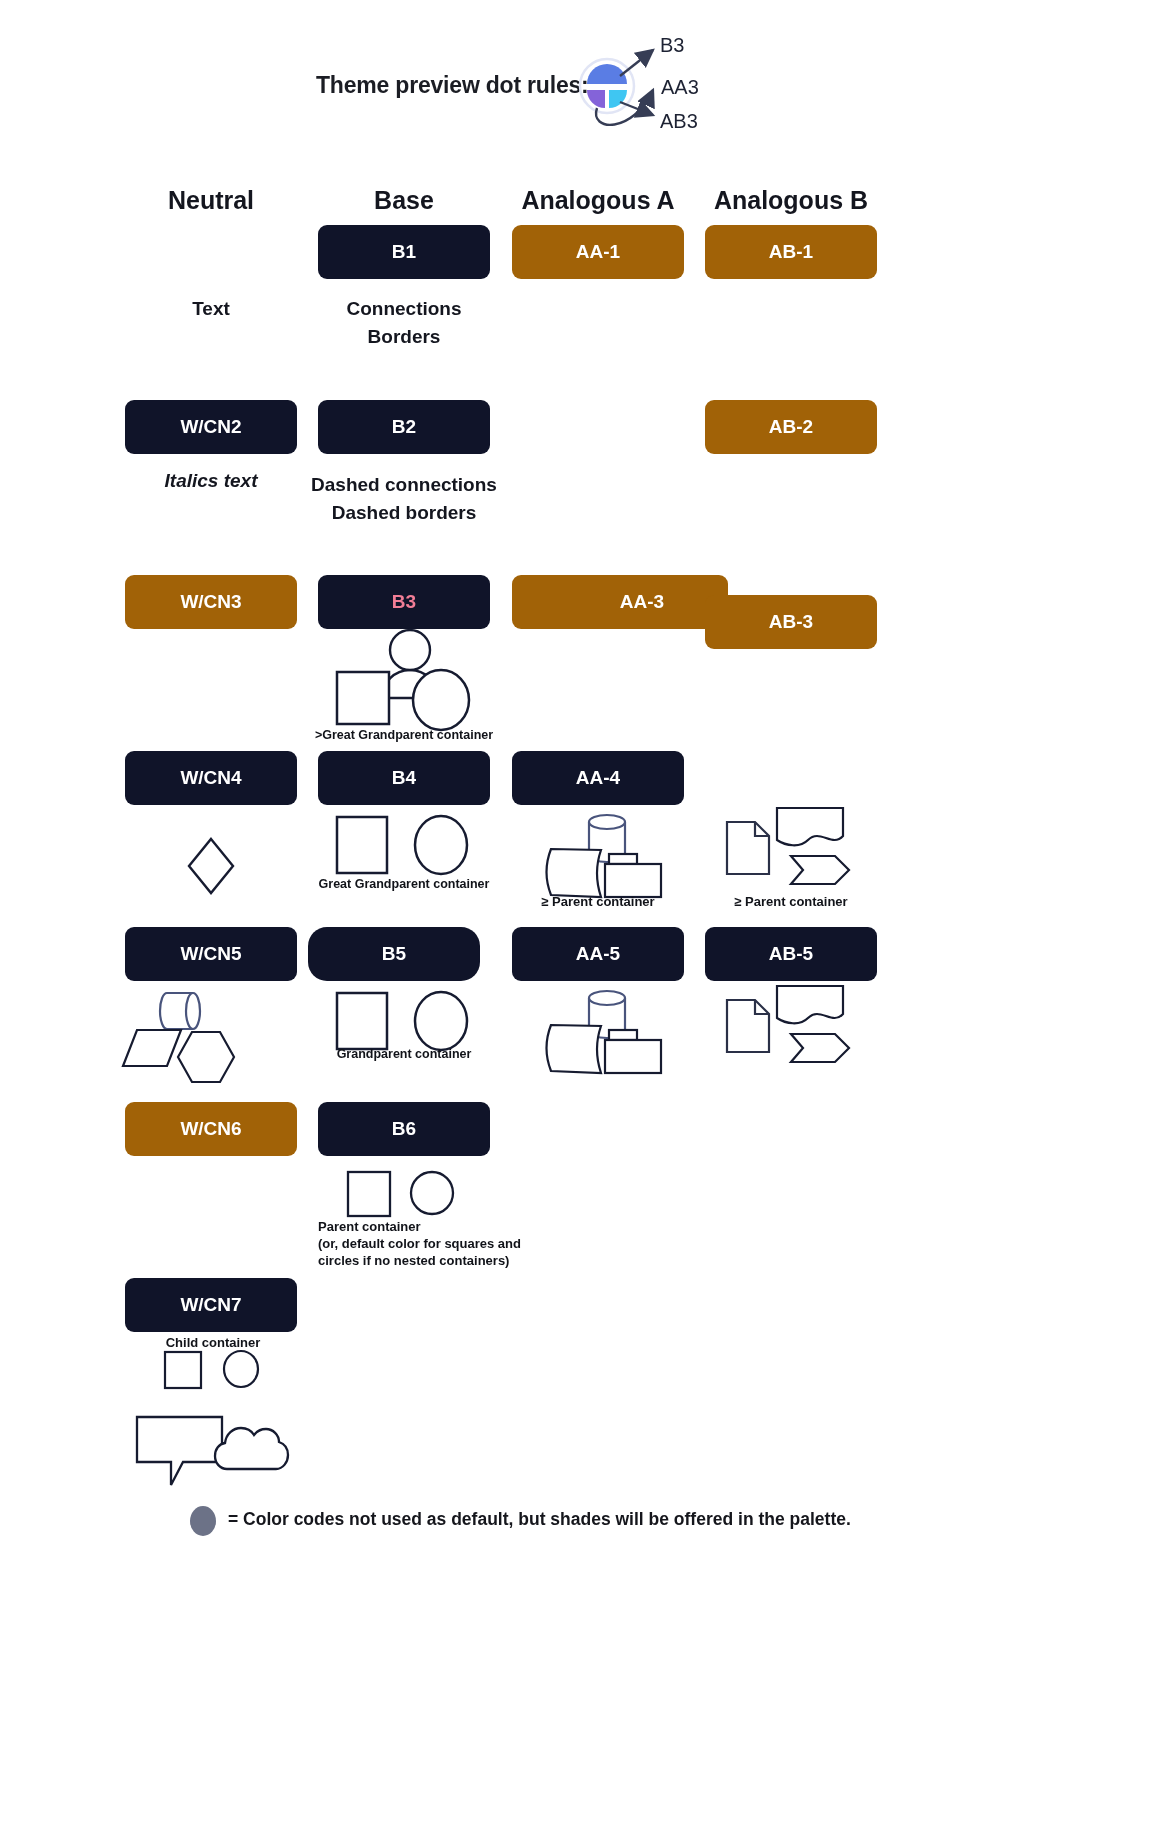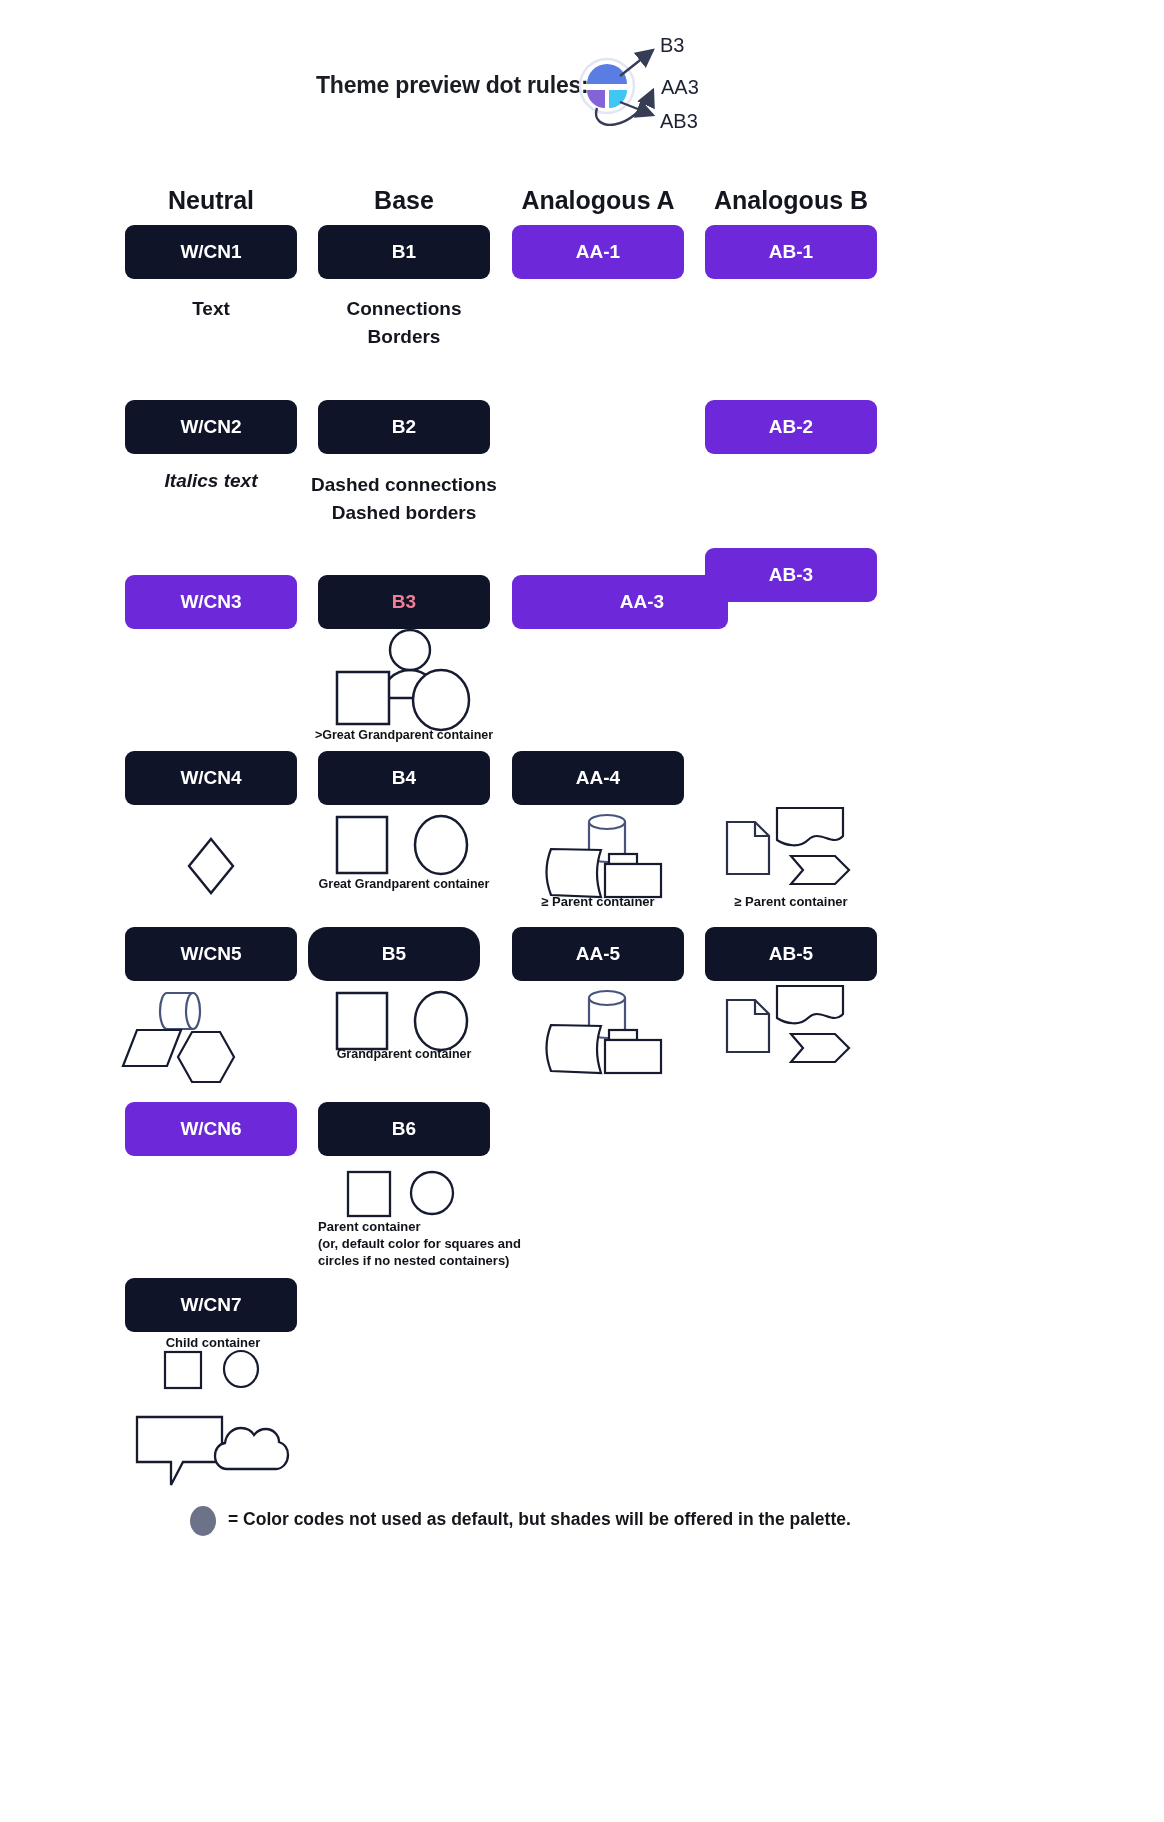--- a/index.html
+++ b/index.html
@@ -15,21 +15,21 @@
     position:absolute;font-size:20px;font-weight:500;color:#1d2233;
   }
   .col-header{
     position:absolute;width:172px;text-align:center;font-size:25px;font-weight:700;color:#14161f;
   }
   .swatch{
     position:absolute;width:172px;height:54px;border-radius:9px;
     text-align:center;line-height:54px;font-size:19px;font-weight:600;color:#ffffff;
   }
   .swatch.dark{background:#101429;}
-  .swatch.gray{background:#6d28d9;}
+  .swatch.gray{background:#a16207;}
   .swatch.pink{color:#f27e96;}
   .note{
     position:absolute;width:172px;text-align:center;font-size:19px;font-weight:600;
     color:#14161f;white-space:pre-line;line-height:28px;
   }
   .note.wide{width:200px;}
   .note.italic{font-style:italic;}
   .caption{
     position:absolute;font-size:12.5px;font-weight:700;color:#111319;text-align:center;
     white-space:pre-line;line-height:17px;
@@ -66,41 +66,40 @@
   </svg>
   <span class="dot-label" style="left:660px;top:34px;">B3</span>
   <span class="dot-label" style="left:661px;top:76px;">AA3</span>
   <span class="dot-label" style="left:660px;top:110px;">AB3</span>
 
   <div class="col-header" style="left:125px;top:186px;">Neutral</div>
   <div class="col-header" style="left:318px;top:186px;">Base</div>
   <div class="col-header" style="left:512px;top:186px;">Analogous A</div>
   <div class="col-header" style="left:705px;top:186px;">Analogous B</div>
 
-  <div class="swatch dark" style="left:125px;top:225px;">W/CN1</div>
   <div class="swatch dark" style="left:318px;top:225px;">B1</div>
   <div class="swatch gray" style="left:512px;top:225px;">AA-1</div>
   <div class="swatch gray" style="left:705px;top:225px;">AB-1</div>
 
   <div class="note" style="left:125px;top:295px;">Text</div>
   <div class="note" style="left:318px;top:295px;">Connections
 Borders</div>
 
   <div class="swatch dark" style="left:125px;top:400px;">W/CN2</div>
   <div class="swatch dark" style="left:318px;top:400px;">B2</div>
   <div class="swatch gray" style="left:705px;top:400px;">AB-2</div>
 
   <div class="note italic" style="left:125px;top:467px;">Italics text</div>
   <div class="note wide" style="left:304px;top:471px;">Dashed connections
 Dashed borders</div>
 
   <div class="swatch gray" style="left:125px;top:575px;">W/CN3</div>
   <div class="swatch dark pink" style="left:318px;top:575px;">B3</div>
   <div class="swatch gray" style="left:512px;top:575px;padding-left:44px;">AA-3</div>
-  <div class="swatch gray" style="left:705px;top:548px;">AB-3</div>
+  <div class="swatch gray" style="left:705px;top:595px;">AB-3</div>
 
   <svg style="left:325px;top:628px;" width="170" height="105" viewBox="0 0 170 105">
     <path d="M 57 70 A 28 28 0 0 1 113 70 Z" fill="#ffffff" stroke="#161b30" stroke-width="2.4"></path>
     <circle cx="85" cy="22" r="20" fill="#ffffff" stroke="#161b30" stroke-width="2.4"></circle>
     <rect x="12" y="44" width="52" height="52" fill="#ffffff" stroke="#161b30" stroke-width="2.5"></rect>
     <ellipse cx="116" cy="72" rx="28" ry="30" fill="#ffffff" stroke="#161b30" stroke-width="2.5"></ellipse>
   </svg>
   <div class="caption" style="left:304px;top:727px;width:200px;">&gt;Great Grandparent container</div>
 
   <div class="swatch dark" style="left:125px;top:751px;">W/CN4</div>

